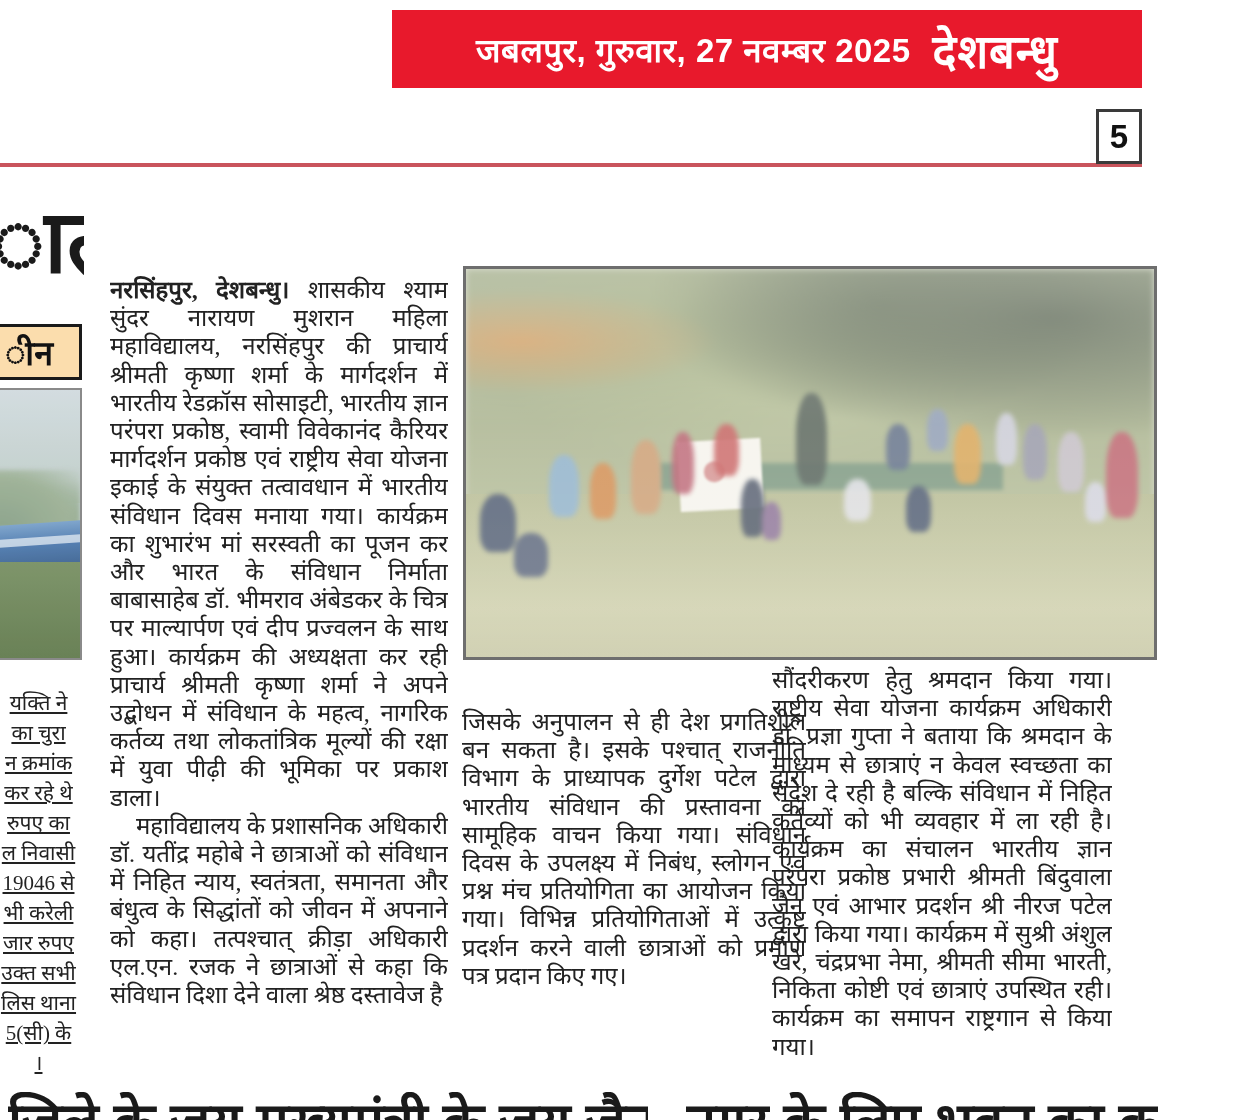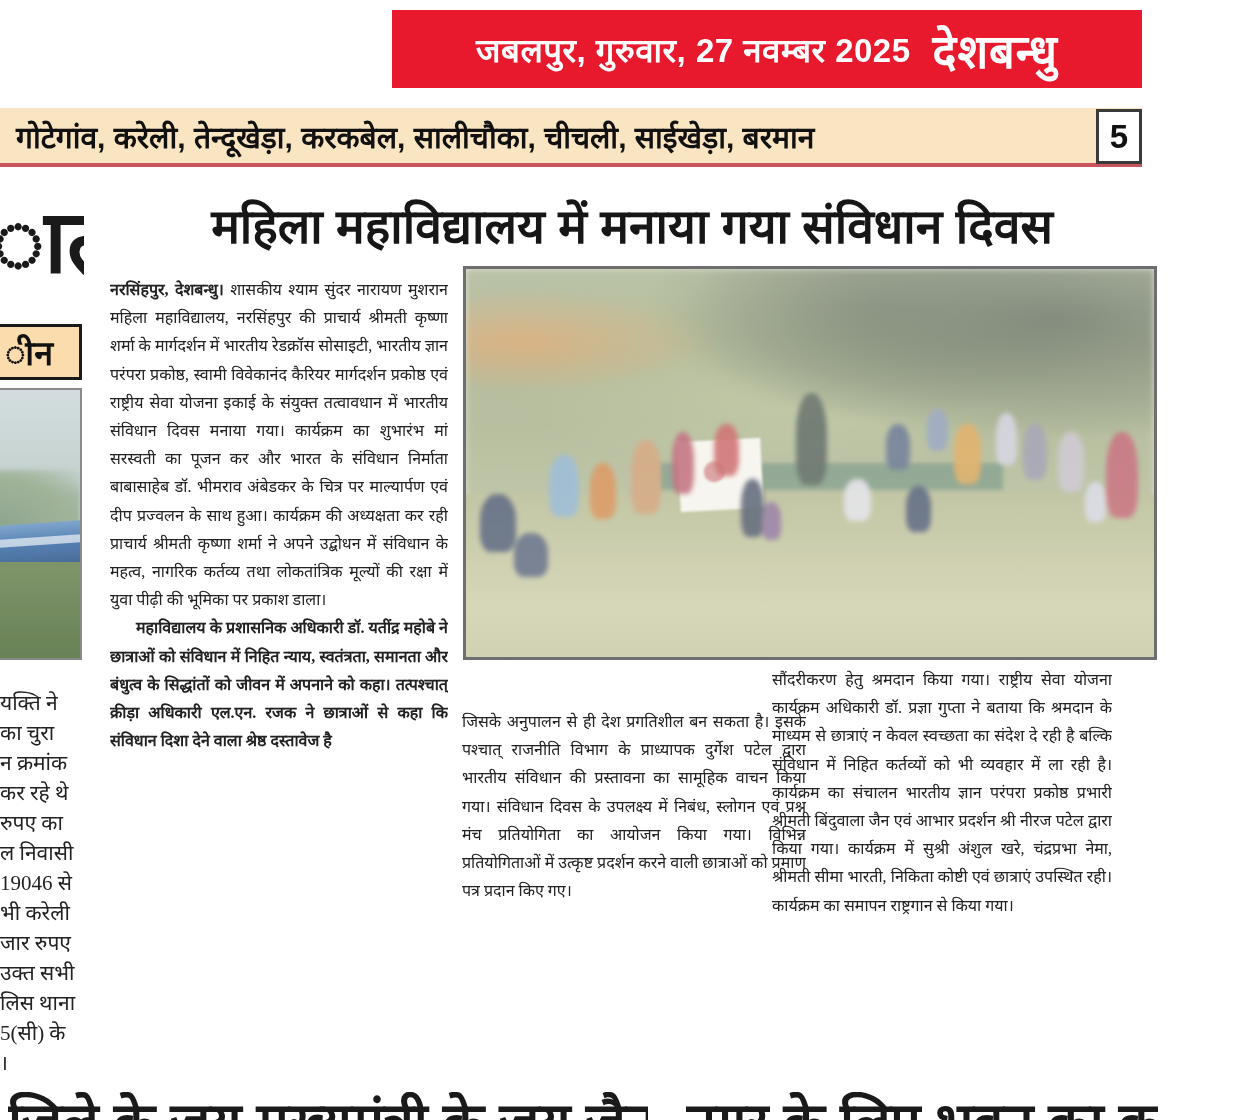--- a/index.html
+++ b/index.html
@@ -67,37 +67,37 @@
     border-radius:6px; transform:rotate(-4deg); box-shadow:0 2px 0 #243f63; }
   .train-photo .train::after { content:""; position:absolute; left:0; top:30%;
     width:100%; height:18%; background:#d8e4ef; opacity:.8; }
   .train-photo .meadow { position:absolute; left:0; top:64%; width:100%; height:36%;
     background:linear-gradient(#6d8757,#55703f),
                radial-gradient(circle at 20% 40%, #d8c46a 2px, transparent 3px),
                radial-gradient(circle at 60% 60%, #c9705a 2px, transparent 3px); }
   .train-photo .wash { position:absolute; inset:0; background:rgba(255,255,255,0.12); }
   .left-lines {
     position:absolute; left:0; top:688px; width:80px; height:392px;
-    font-size:21px; line-height:30px; color:#222; text-align:left;
-    padding-right:3px; overflow:hidden; white-space:nowrap;
+    font-size:21px; line-height:30px; color:#222; text-align:center;
+    padding-right:3px; overflow:hidden; white-space:nowrap;text-decoration:underline;
   }
   .left-lines div { overflow:hidden; }
   
   .headline {
     position:absolute; left:104px; top:186px; width:1056px; height:76px;
     display:flex; align-items:center; justify-content:center;
     font-family:"Liberation Sans", sans-serif; font-weight:800; font-size:48px;
     color:#161616; white-space:nowrap; overflow:hidden;
   }
   
-  .col { position:absolute; font-size:16px; line-height:28.2px; text-align:justify; color:#222; overflow:hidden; }
+  .col { position:absolute; font-size:24px; line-height:28.2px; text-align:justify; color:#222; overflow:hidden; }
   .col1 { left:110px; top:276px; width:338px; height:792px; }
   .col2 { left:462px; top:666px; width:344px; height:402px;margin-top:42px; }
   .col3 { left:772px; top:666px; width:340px; height:402px; }
-  .col p.indent { text-indent:26px;font-weight:bold; }
+  .col p.indent { text-indent:26px; }
   .lead { font-weight:700; }
   
   .main-photo {
     position:absolute; left:463px; top:266px; width:694px; height:394px;
     border:3px solid #6e6e6e; background:#c9cdb9; overflow:hidden;
   }
   .mp-trees { position:absolute; left:0; top:0; width:100%; height:62%;
     background:
       radial-gradient(ellipse at 8% 30%, #c98f4a 0%, transparent 22%),
       radial-gradient(ellipse at 85% 20%, #45523c 0%, transparent 45%),
@@ -130,23 +130,20 @@
 </head>
 <body>
 
 <div id="page">
 
   <div class="masthead">
     <span class="dateline">जबलपुर, गुरुवार, 27 नवम्बर 2025</span>
     <span class="logo">देशबन्धु</span>
   </div>
 
-  <div class="strip">
-    <span class="places">गोटेगांव, करेली, तेन्दूखेड़ा, करकबेल, सालीचौका, चीचली, साईखेड़ा, बरमान</span>
-  </div>
   <div class="strip-underline"></div>
   <div class="page-number-box">5</div>
 
   <div class="frag-big-headline">ात</div>
   <div class="frag-box">ीन</div>
   <div class="train-photo">
     <div class="sky"></div>
     <div class="hills"></div>
     <div class="train"></div>
     <div class="meadow"></div>
@@ -161,21 +158,20 @@
     <div>ल निवासी</div>
     <div>19046 से</div>
     <div>भी करेली</div>
     <div>जार रुपए</div>
     <div>उक्त सभी</div>
     <div>लिस थाना</div>
     <div>5(सी) के</div>
     <div>।</div>
   </div>
 
-  <div class="headline">महिला महाविद्यालय में मनाया गया संविधान दिवस</div>
 
   <div class="main-photo">
     <div class="mp-trees"></div>
     <div class="mp-fence"></div>
     <div class="mp-grass"></div>
     <div class="mp-banner"></div>
     <div class="mp-people">
       <span style="left:2%;  top:58%; width:36px; height:58px; background:#2e3d5c;"></span>
       <span style="left:7%;  top:68%; width:34px; height:44px; background:#3a4766;"></span>
       <span style="left:12%; top:48%; width:30px; height:62px; background:#7ea7c9;"></span>

